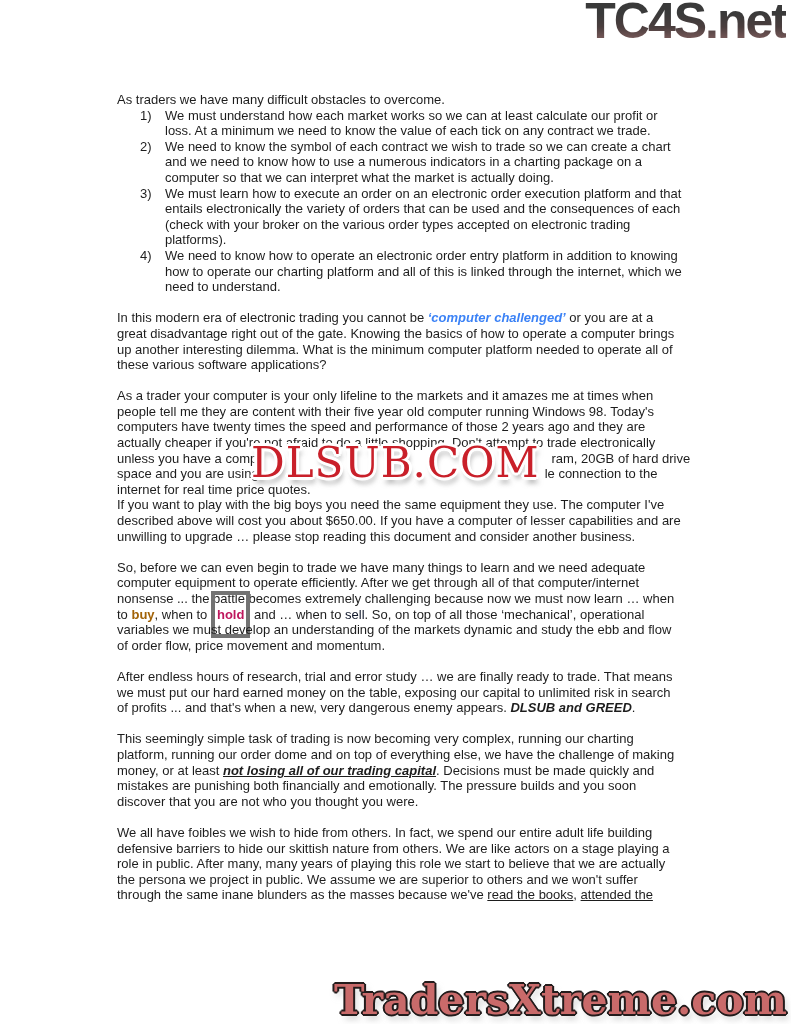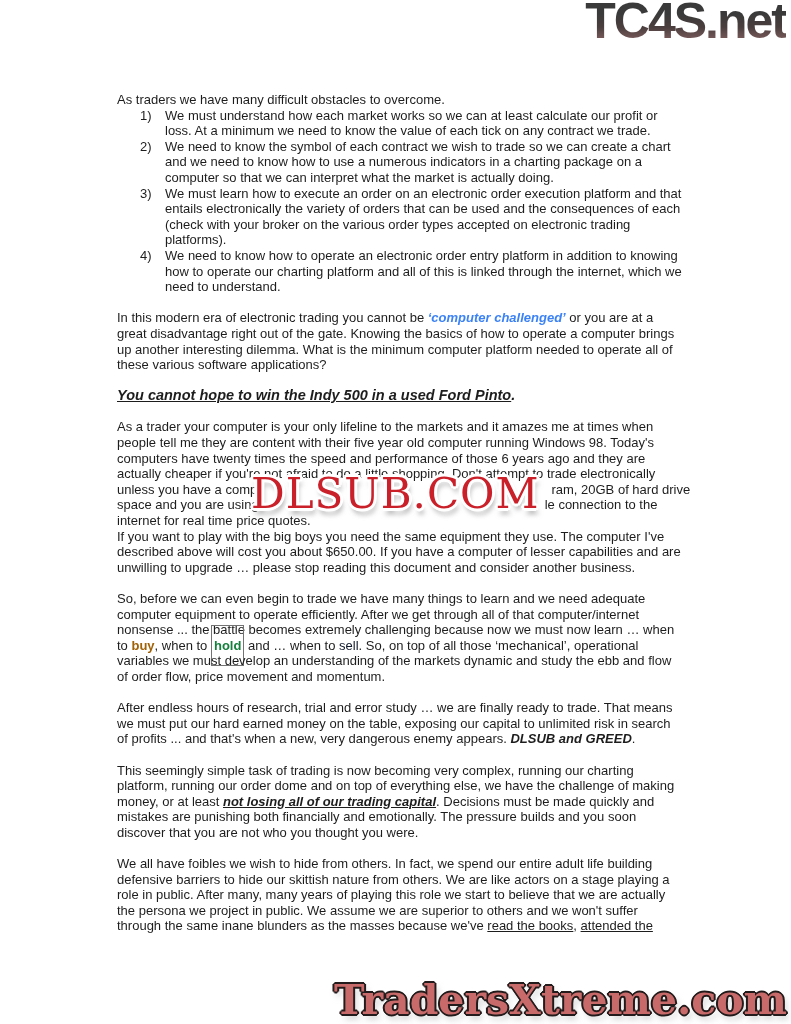--- a/index.html
+++ b/index.html
@@ -16,21 +16,21 @@
   .li .num{flex:0 0 25px;margin-left:23px;}
   .li .litext{flex:1;}
   .red-bi{color:#3b82f6;font-weight:bold;font-style:italic;}
   .heading{font-size:14.5px;font-weight:bold;font-style:italic;margin:0 0 15.6px 0;}
   .h-u{text-decoration:underline;}
   .ln{white-space:nowrap;}
   .gap{display:inline-block;}
   .g5{width:287px;}
   .g6{width:286px;}
   .buy{color:#a16207;font-weight:bold;}
-  .hold{color:#15803d;font-weight:bold;border:1px solid #737373;padding:12px 2px;}
+  .hold{color:#be185d;font-weight:bold;border:4px solid #737373;padding:12px 2px;}
   .sell{color:#0f172a;font-weight:normal;text-align:right;}
   .bi{font-weight:bold;font-style:italic;}
   .biu{font-weight:bold;font-style:italic;text-decoration:underline;}
   .u{text-decoration:underline;}
   .logo-tc4s{
     position:absolute;top:-6px;right:5px;
     font-family:"Liberation Sans",sans-serif;font-weight:bold;
     font-size:50px;letter-spacing:-2px;line-height:1.1;
     background:linear-gradient(180deg,#3a3a3a 35%,#4a3e3e 60%,#7e5d5d 85%,#987878 100%);
     -webkit-background-clip:text;background-clip:text;color:transparent;
@@ -80,26 +80,25 @@
       <span class="litext">We must learn how to execute an order on an electronic order execution platform and that entails electronically the variety of orders that can be used and the consequences of each (check with your broker on the various order types accepted on electronic trading platforms).</span>
     </div>
     <div class="li">
       <span class="num">4)</span>
       <span class="litext">We need to know how to operate an electronic order entry platform in addition to knowing how to operate our charting platform and all of this is linked through the internet, which we need to understand.</span>
     </div>
   </div>
 
   <p class="para"><span>In this modern era of electronic trading you cannot be </span><span class="red-bi">‘computer challenged’</span><span> or you are at a great disadvantage right out of the gate. Knowing the basics of how to operate a computer brings up another interesting dilemma. What is the minimum computer platform needed to operate all of these various software applications?</span></p>
 
-  <p class="heading"><span class="h-u"> You cannot hope to win the Indy 500 in a used Ford Pinto</span><span>.</span></p>
 
   <div class="para para-computer">
     <div class="ln"> As a trader your computer is your only lifeline to the markets and it amazes me at times when</div>
     <div class="ln">people tell me they are content with their five year old computer running Windows 98. Today's</div>
-    <div class="ln">computers have twenty times the speed and performance of those 6 years ago and they are</div>
+    <div class="ln">computers have twenty times the speed and performance of those 2 years ago and they are</div>
     <div class="ln">actually cheaper if you're not afraid to do a little shopping. Don't attempt to trade electronically</div>
     <div class="ln"><span>unless you have a compu</span><span class="gap g5"></span><span>ram, 20GB of hard drive</span></div>
     <div class="ln"><span>space and you are using</span><span class="gap g6"></span><span>le connection to the</span></div>
     <div class="ln">internet for real time price quotes.</div>
     <div> If you want to play with the big boys you need the same equipment they use. The computer I've described above will cost you about $650.00. If you have a computer of lesser capabilities and are unwilling to upgrade … please stop reading this document and consider another business.</div>
     <div class="logo-dlsub">DLSUB.COM</div>
   </div>
 
   <p class="para"><span>So, before we can even begin to trade we have many things to learn and we need adequate computer equipment to operate efficiently. After we get through all of that computer/internet nonsense ...  the battle becomes extremely challenging because now we must now learn … when to </span><span class="buy">buy</span><span>, when to </span><span class="hold">hold</span><span> and … when to </span><span class="sell">sell</span><span>. So, on top of all those ‘mechanical’, operational variables we must develop an understanding of the markets dynamic and study the ebb and flow of order flow, price movement and momentum.</span></p>
 

